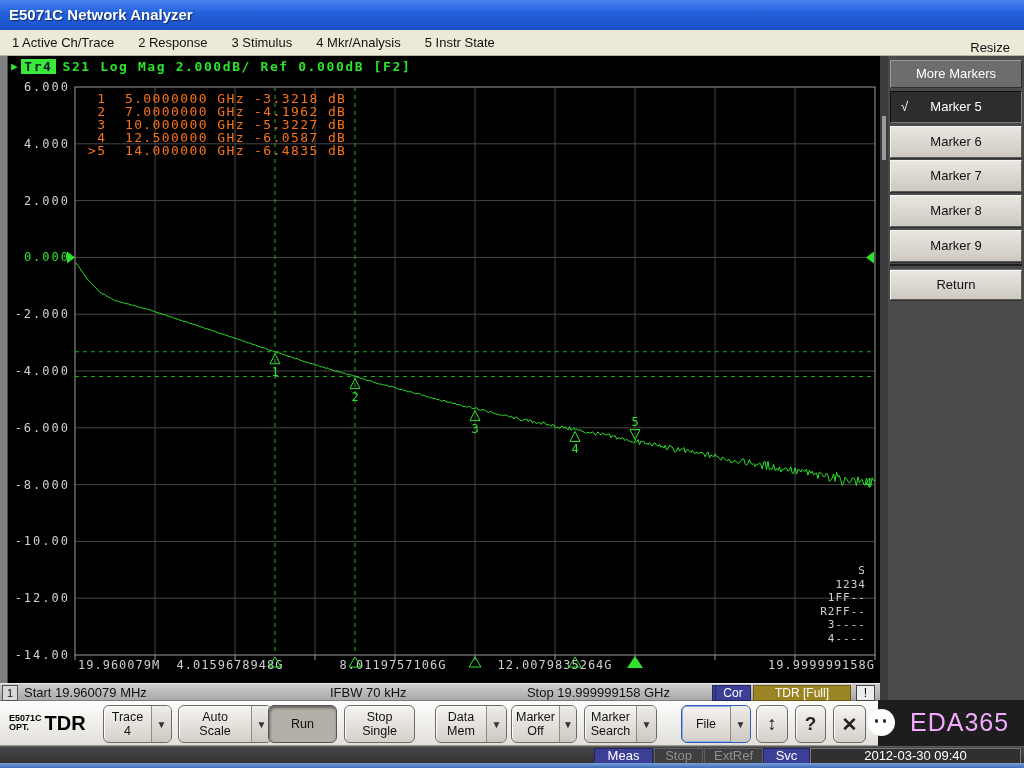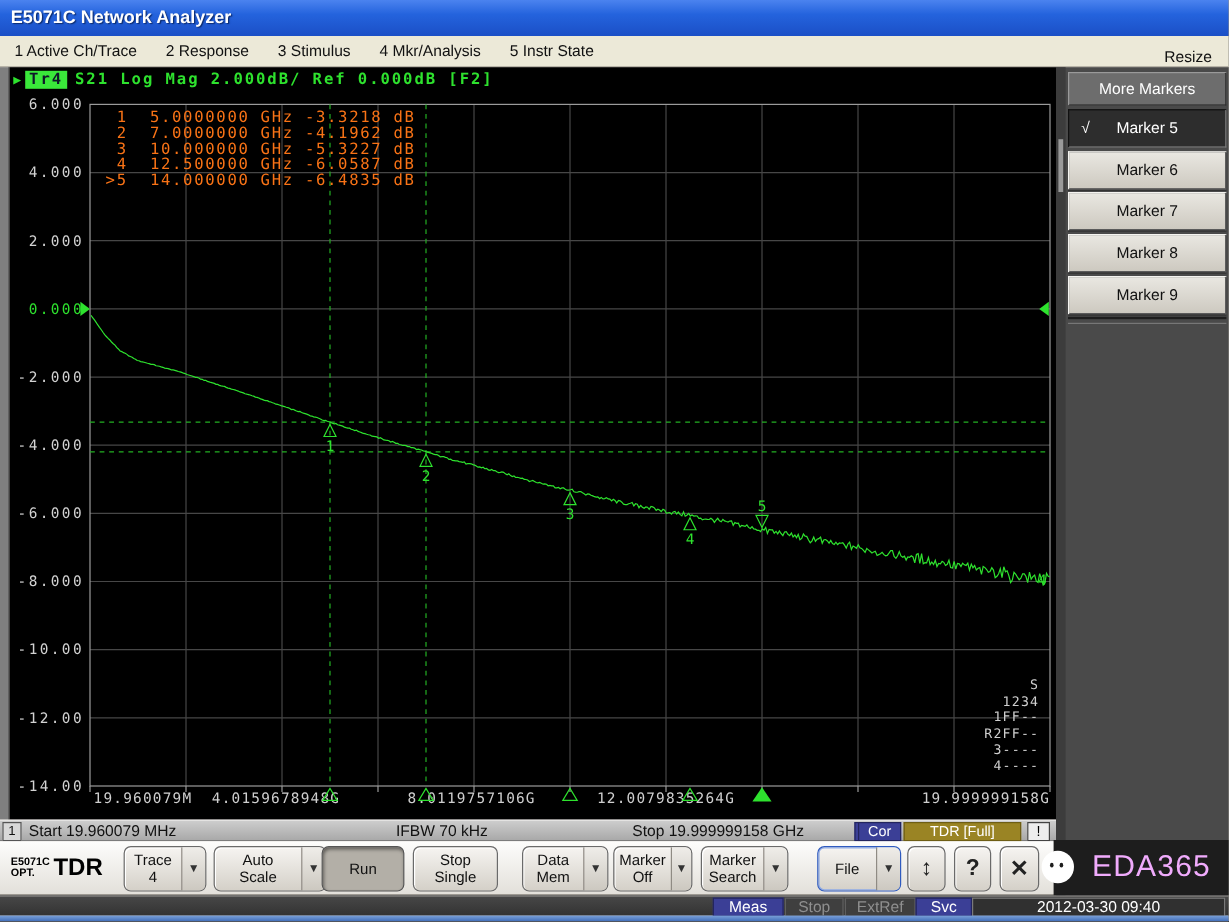--- a/index.html
+++ b/index.html
@@ -240,20 +240,21 @@
     <div class="sidebar-rail">
       <div class="rail-handle"></div>
     </div>
   <div class="sb-btn sb-header" style="top: 4px; height: 28px; line-height: 26px;">More Markers</div>
       <div class="sb-btn sb-selected" style="top: 35px; height: 32px; line-height: 30px;">Marker 5<span class="sb-check">√</span></div>
       <div class="sb-btn sb-raised" style="top: 69.7px; height: 32px; line-height: 30px;">Marker 6</div>
       <div class="sb-btn sb-raised" style="top: 104.4px; height: 32px; line-height: 30px;">Marker 7</div>
       <div class="sb-btn sb-raised" style="top: 139.1px; height: 32px; line-height: 30px;">Marker 8</div>
       <div class="sb-btn sb-raised" style="top: 173.8px; height: 32px; line-height: 30px;">Marker 9</div>
       <div class="sb-divider" style="top: 208px;"></div>
+      <div class="sb-btn sb-raised" style="top: 214px; height: 30px; line-height: 28px;">Return</div>
     </div>
 
   <div class="toolbar" id="toolbar">
     <div class="tb-logo">
       <div class="tb-logo-small">
         <div>E5071C</div>
         <div>OPT.</div>
       </div>
       <div class="tb-logo-main">TDR</div>
     </div>

